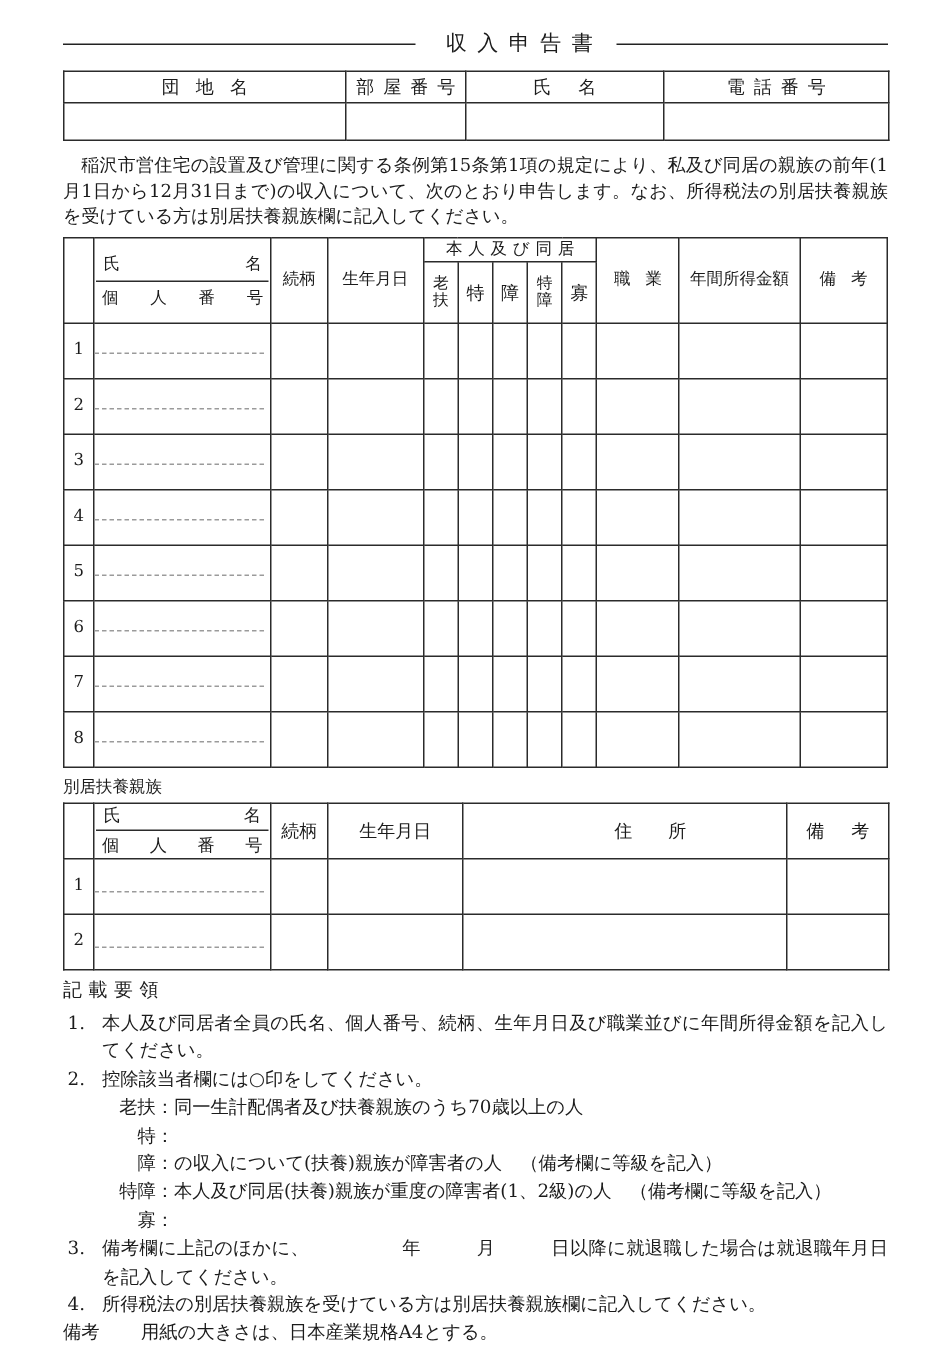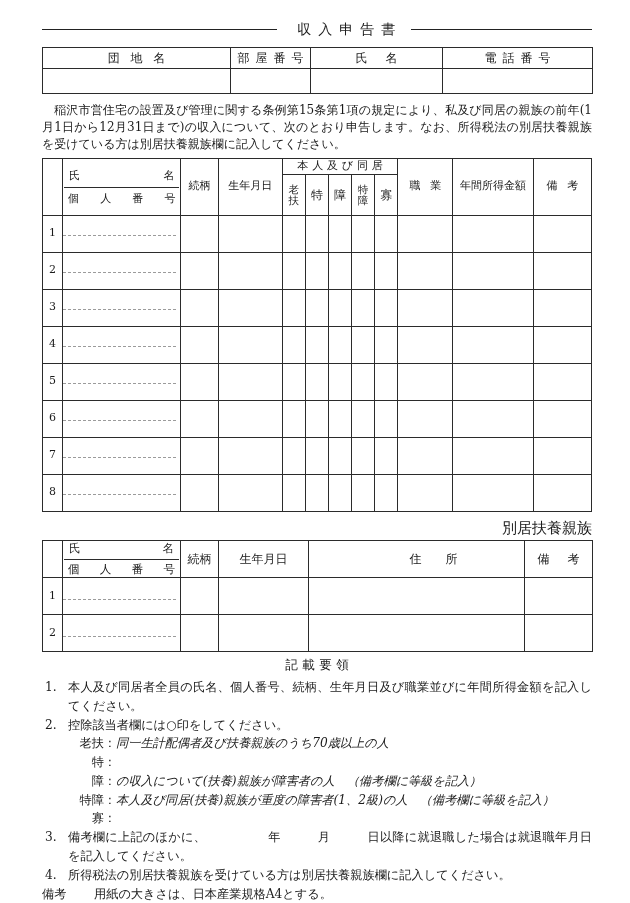--- a/index.html
+++ b/index.html
@@ -46,31 +46,31 @@
   .js-split i { font-style:normal; }
   .spread { display:flex; justify-content:space-between; }
   .stack  { font-size:10.5px; }
   .stack i { display:block; line-height:1.05; }
 
   .num-cell { font-size:11px; }
   .name-cell { position:relative; }
   .name-divider { position:absolute; left:0; right:4px; top:52%; border-top:1px dashed #9b9b9b; }
   .t2 .name-divider { top:58%; }
 
-  .section-label { margin:6px 0 2px; font-size:15px;text-align:right; }
+  .section-label { margin:6px 0 2px; font-size:11px; }
   .t2 thead tr { height:28px; }
   .t2 tbody tr { height:37px; }
 
   .instructions { margin-top:4px; font-size:12.2px; line-height:18.8px; }
-  .inst-heading { text-align:center; font-size:12.6px; margin:2px 0 3px; }
+  .inst-heading { font-size:12.6px; margin:2px 0 3px; }
   .item { position:relative; padding-left:26px; text-align:justify; }
   .item-marker { position:absolute; left:3px; top:0; }
   .def { display:flex; }
   .def-label { width:74px; text-align:right; flex:none; white-space:pre; }
-  .def-text { flex:1;font-style:italic; }
+  .def-text { flex:1; }
   .note-line { display:flex; margin-top:0; }
   .note-marker { width:52px; flex:none; }
 </style>
 </head>
 <body>
 
 <div class="page">
 
 
   <div class="title-row">

